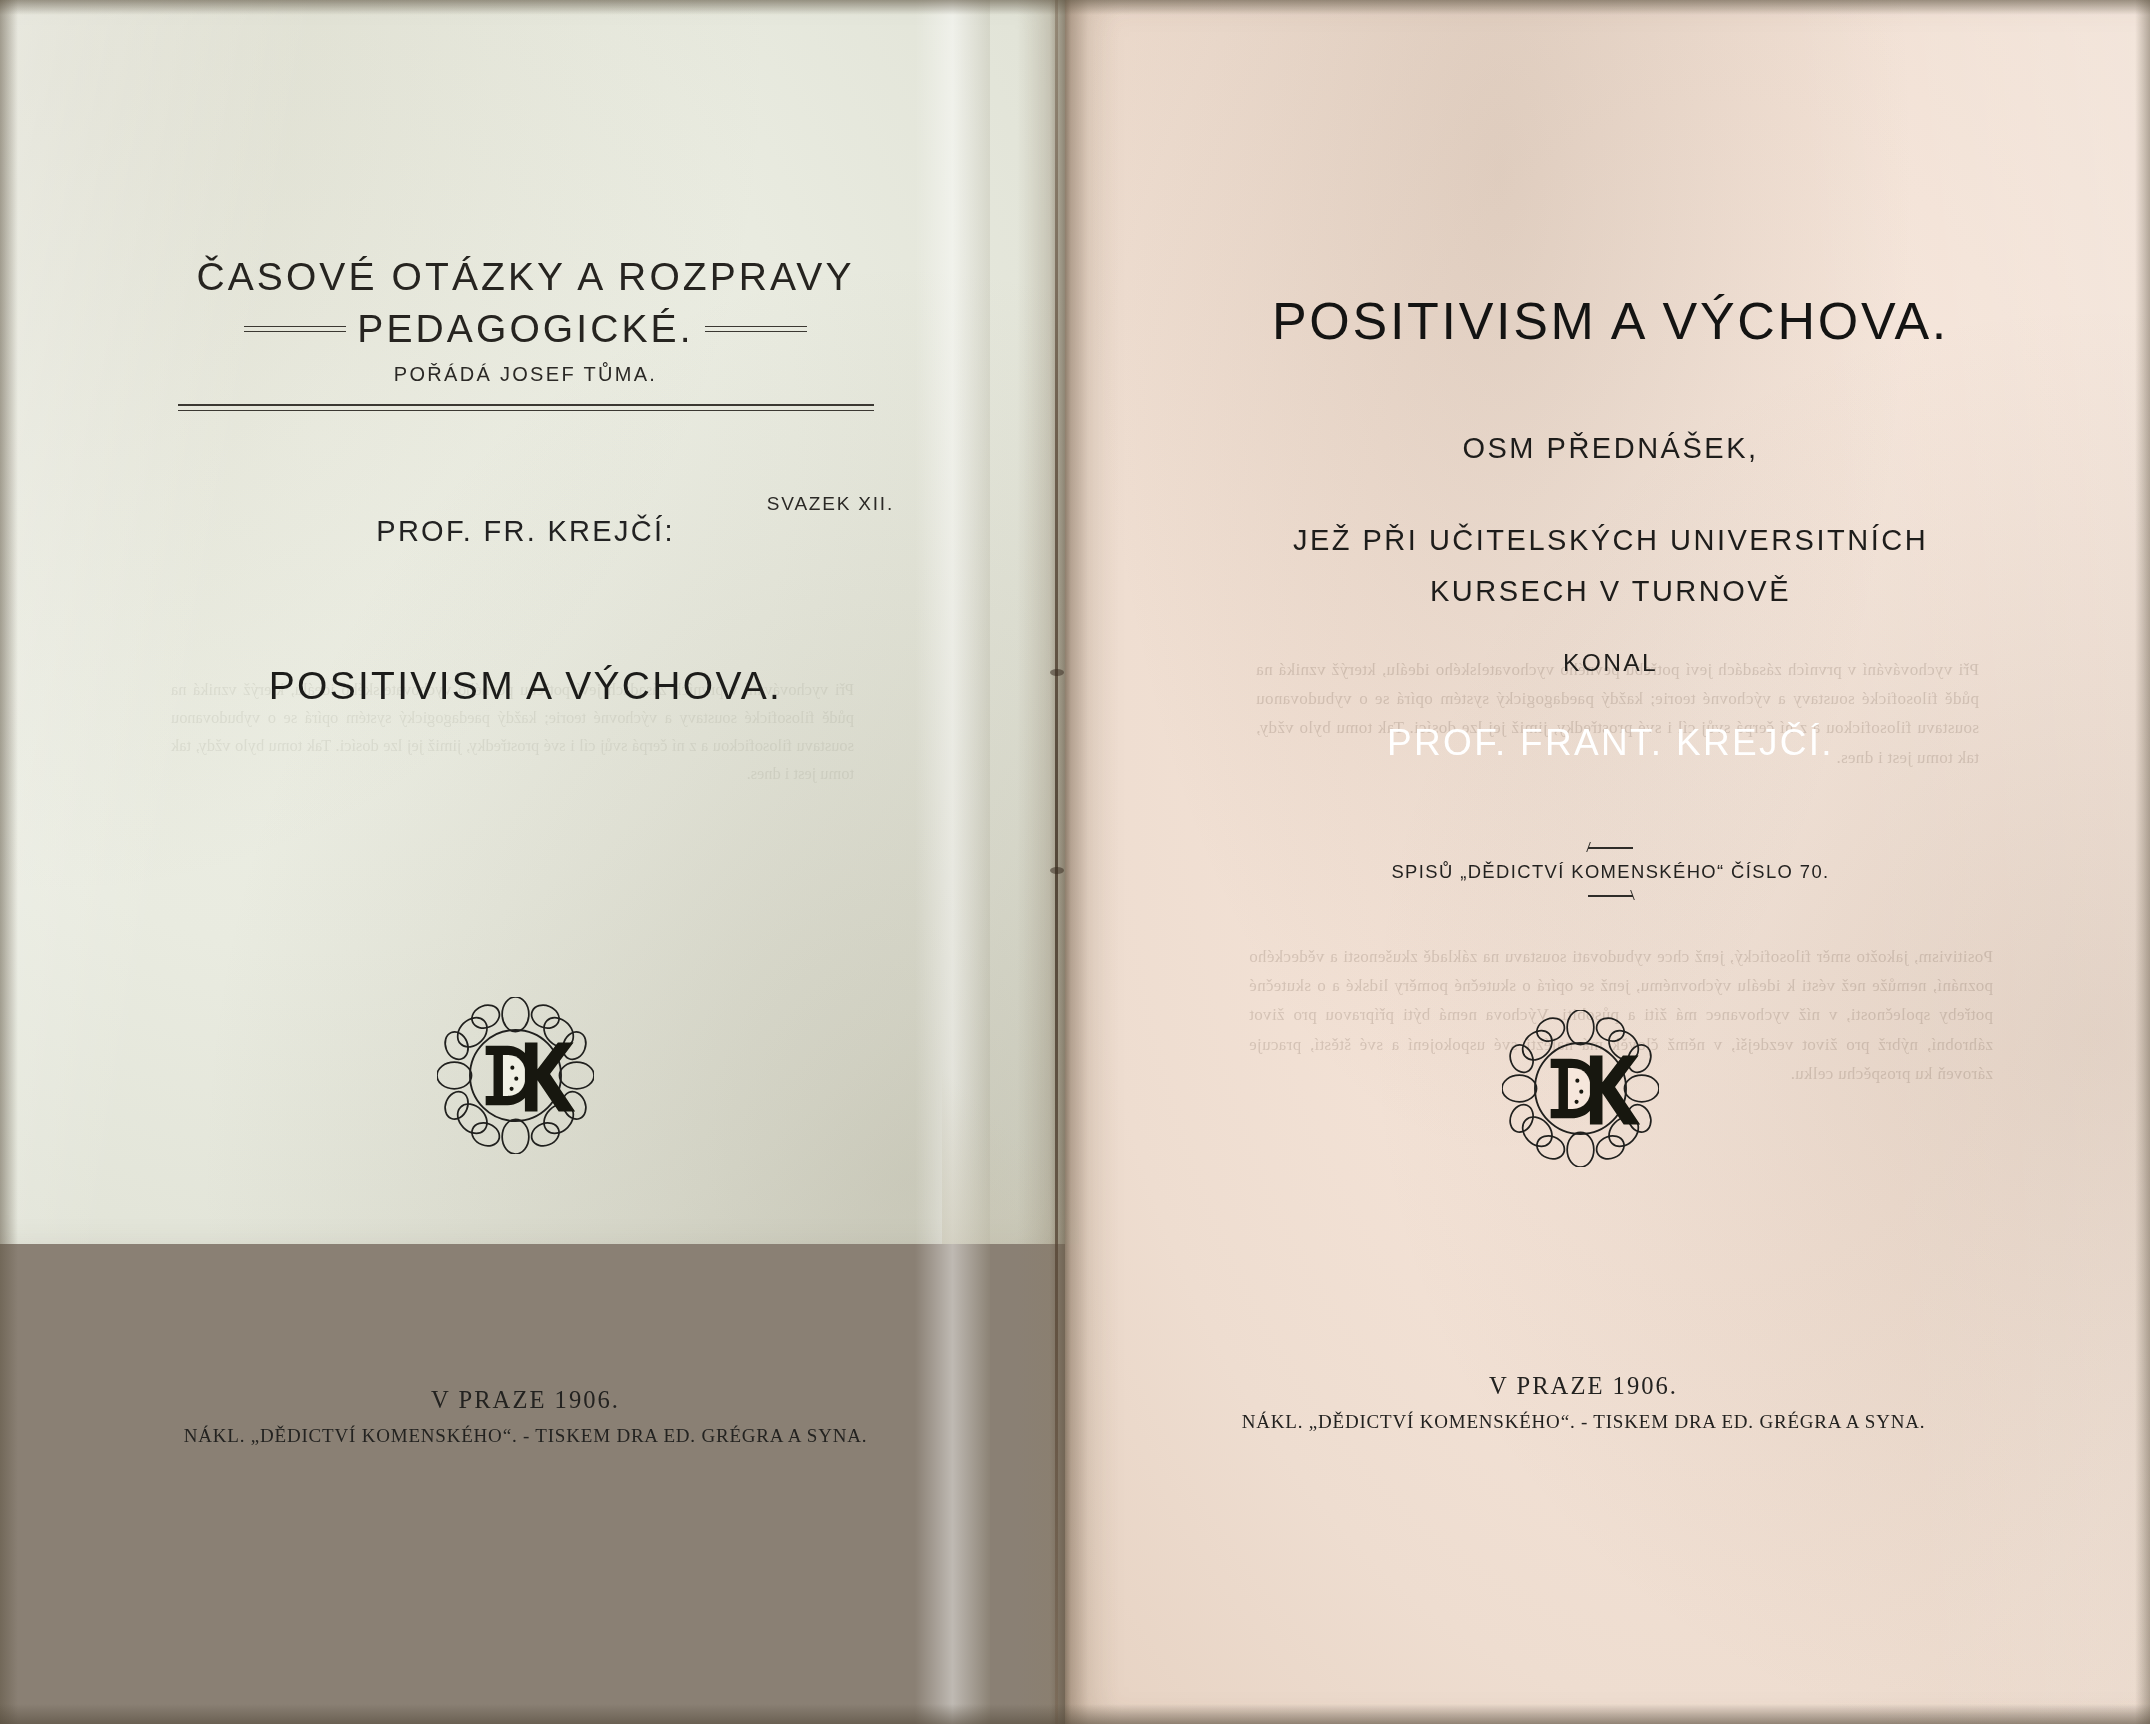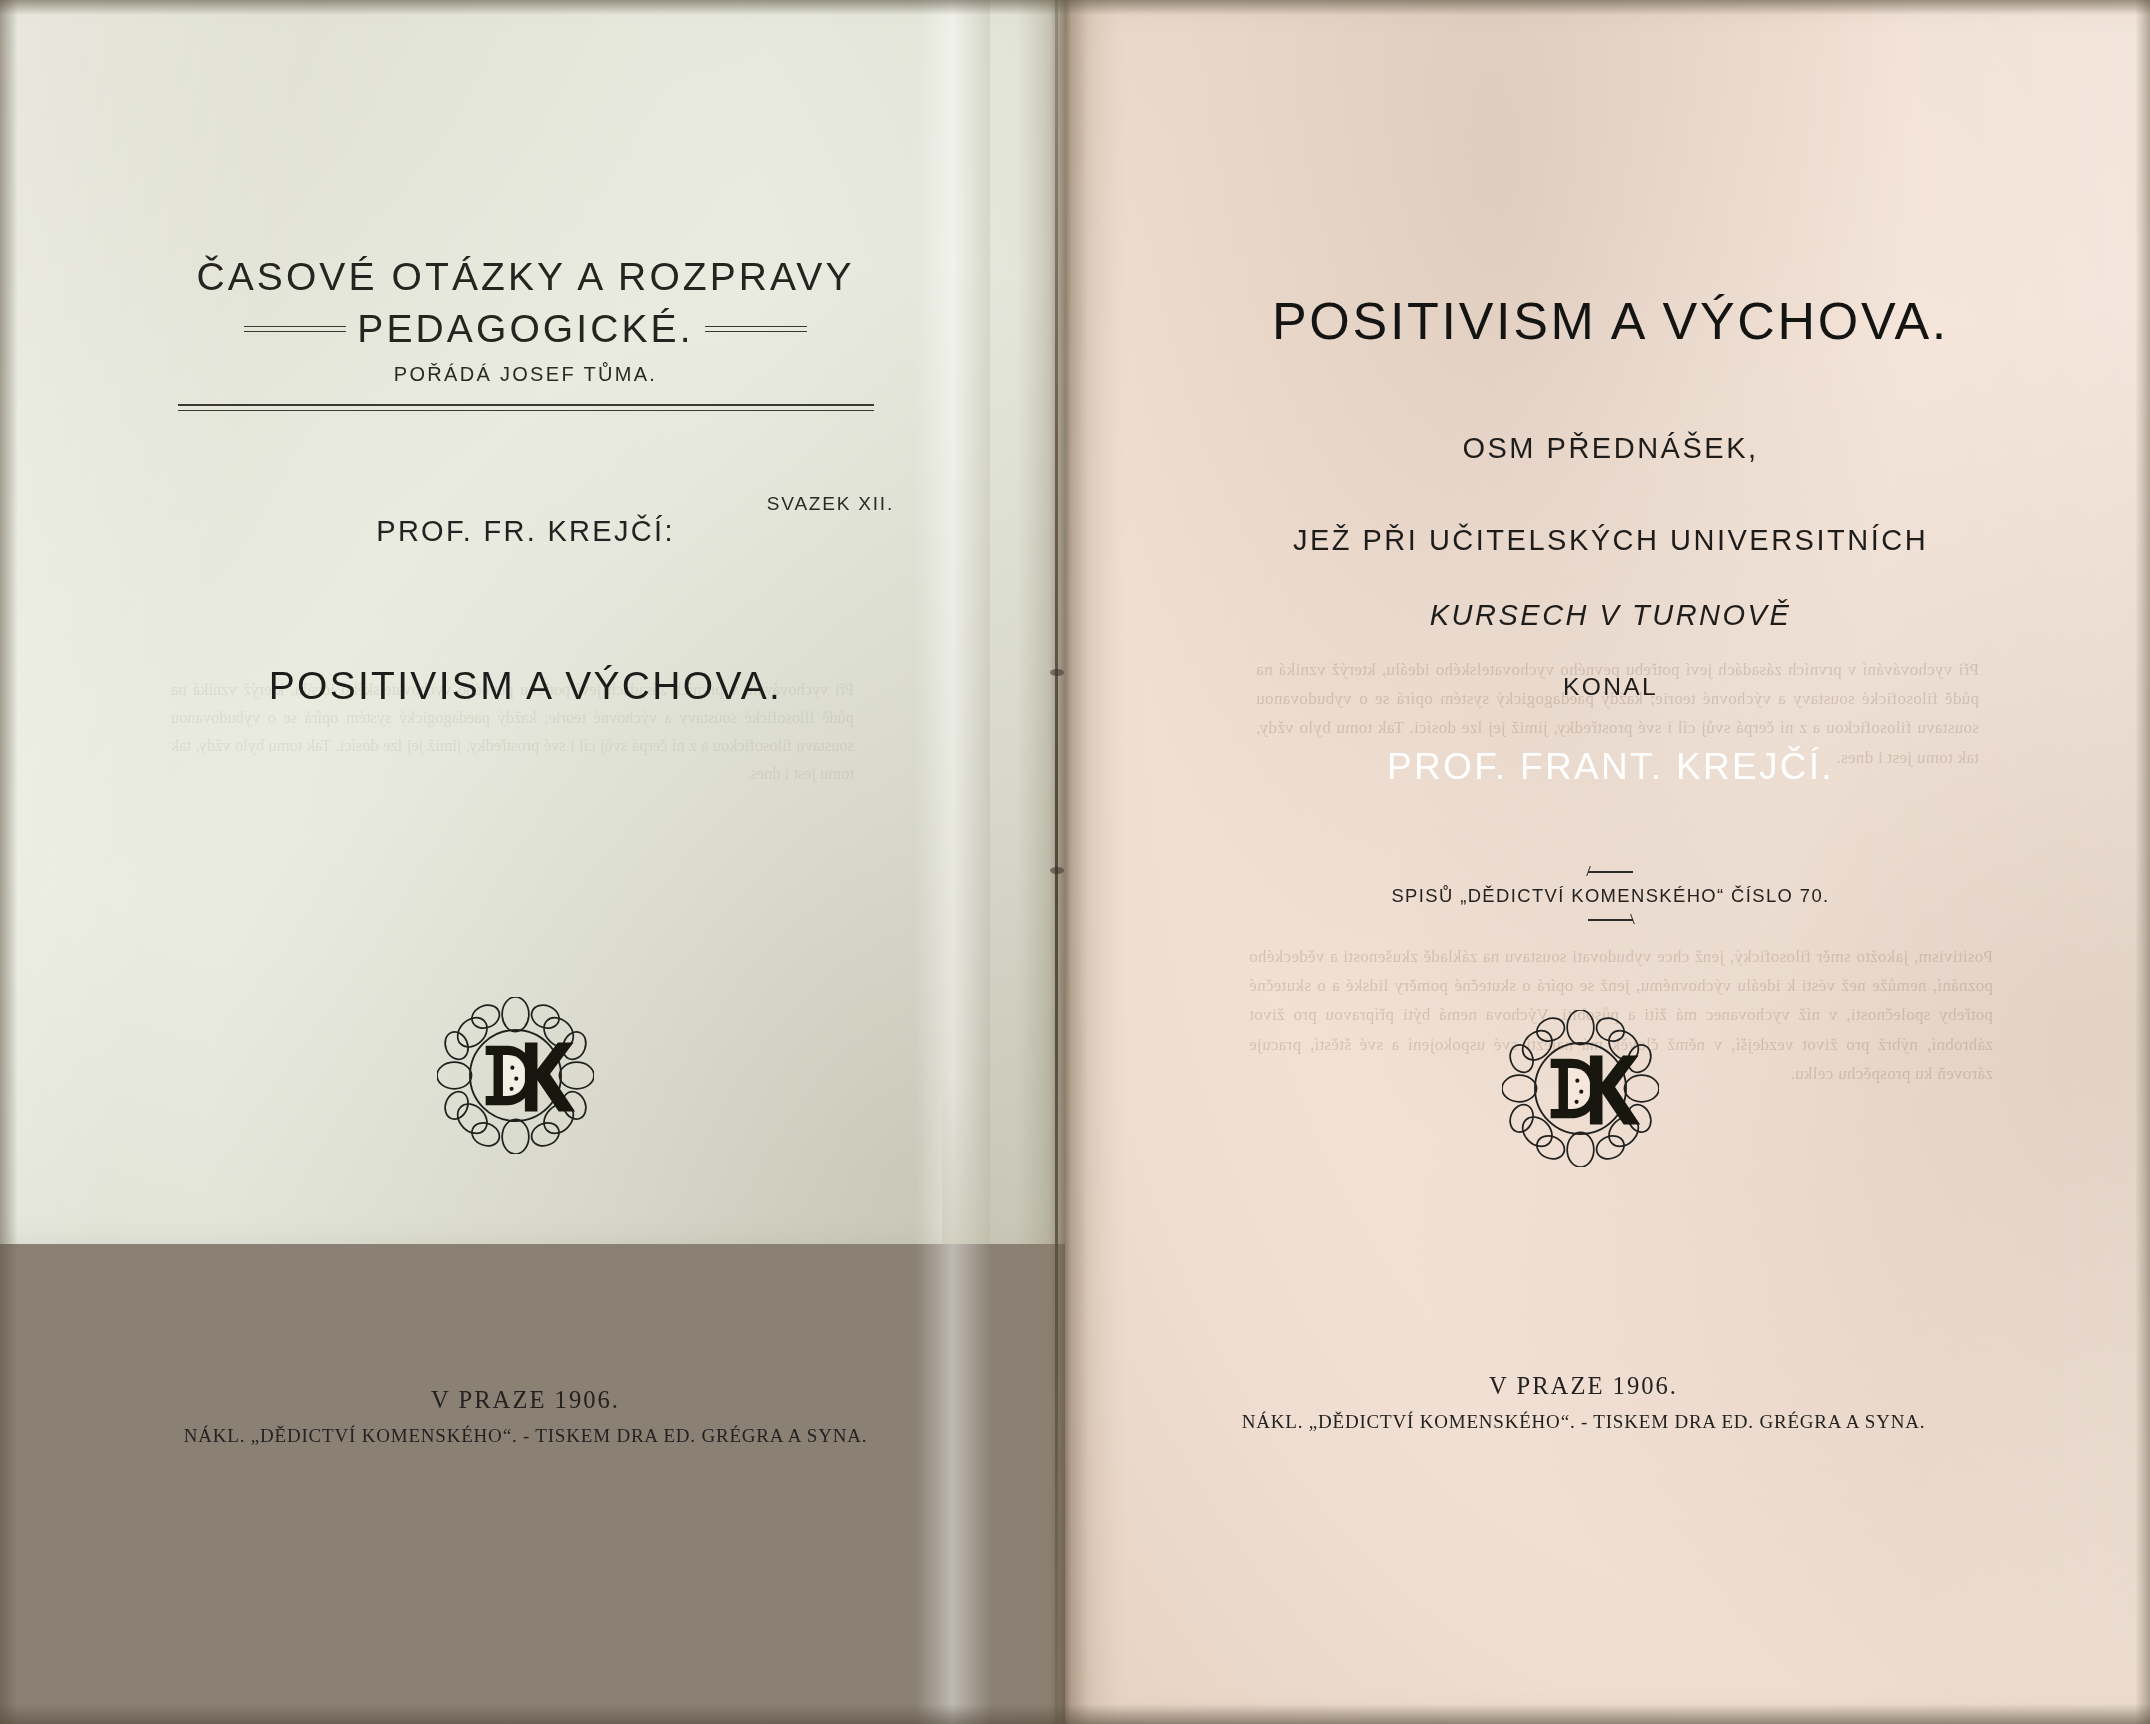--- a/index.html
+++ b/index.html
@@ -250,21 +250,21 @@
     font-weight: 400;
     line-height: 1.1;
   }
   .sub {
     font-size: 29px;
     letter-spacing: 2.5px;
     color: #1e1d1b;
   }
   .sub-1 { margin-top: 82px; }
   .sub-2 { margin-top: 59px; }
-  .sub-3 { margin-top: 42px; font-style: italic; }
+  .sub-3 { margin-top: 18px; }
   .sub-4 { margin-top: 41px; font-size: 24.6px; letter-spacing: 2.3px; }
   .author-right {
     margin-top: 45px;
     font-size: 37px;
     letter-spacing: 2.3px;
     color: #ffffff;
   }
   .series-note {
     margin-top: 83px;
     font-size: 18.4px;

